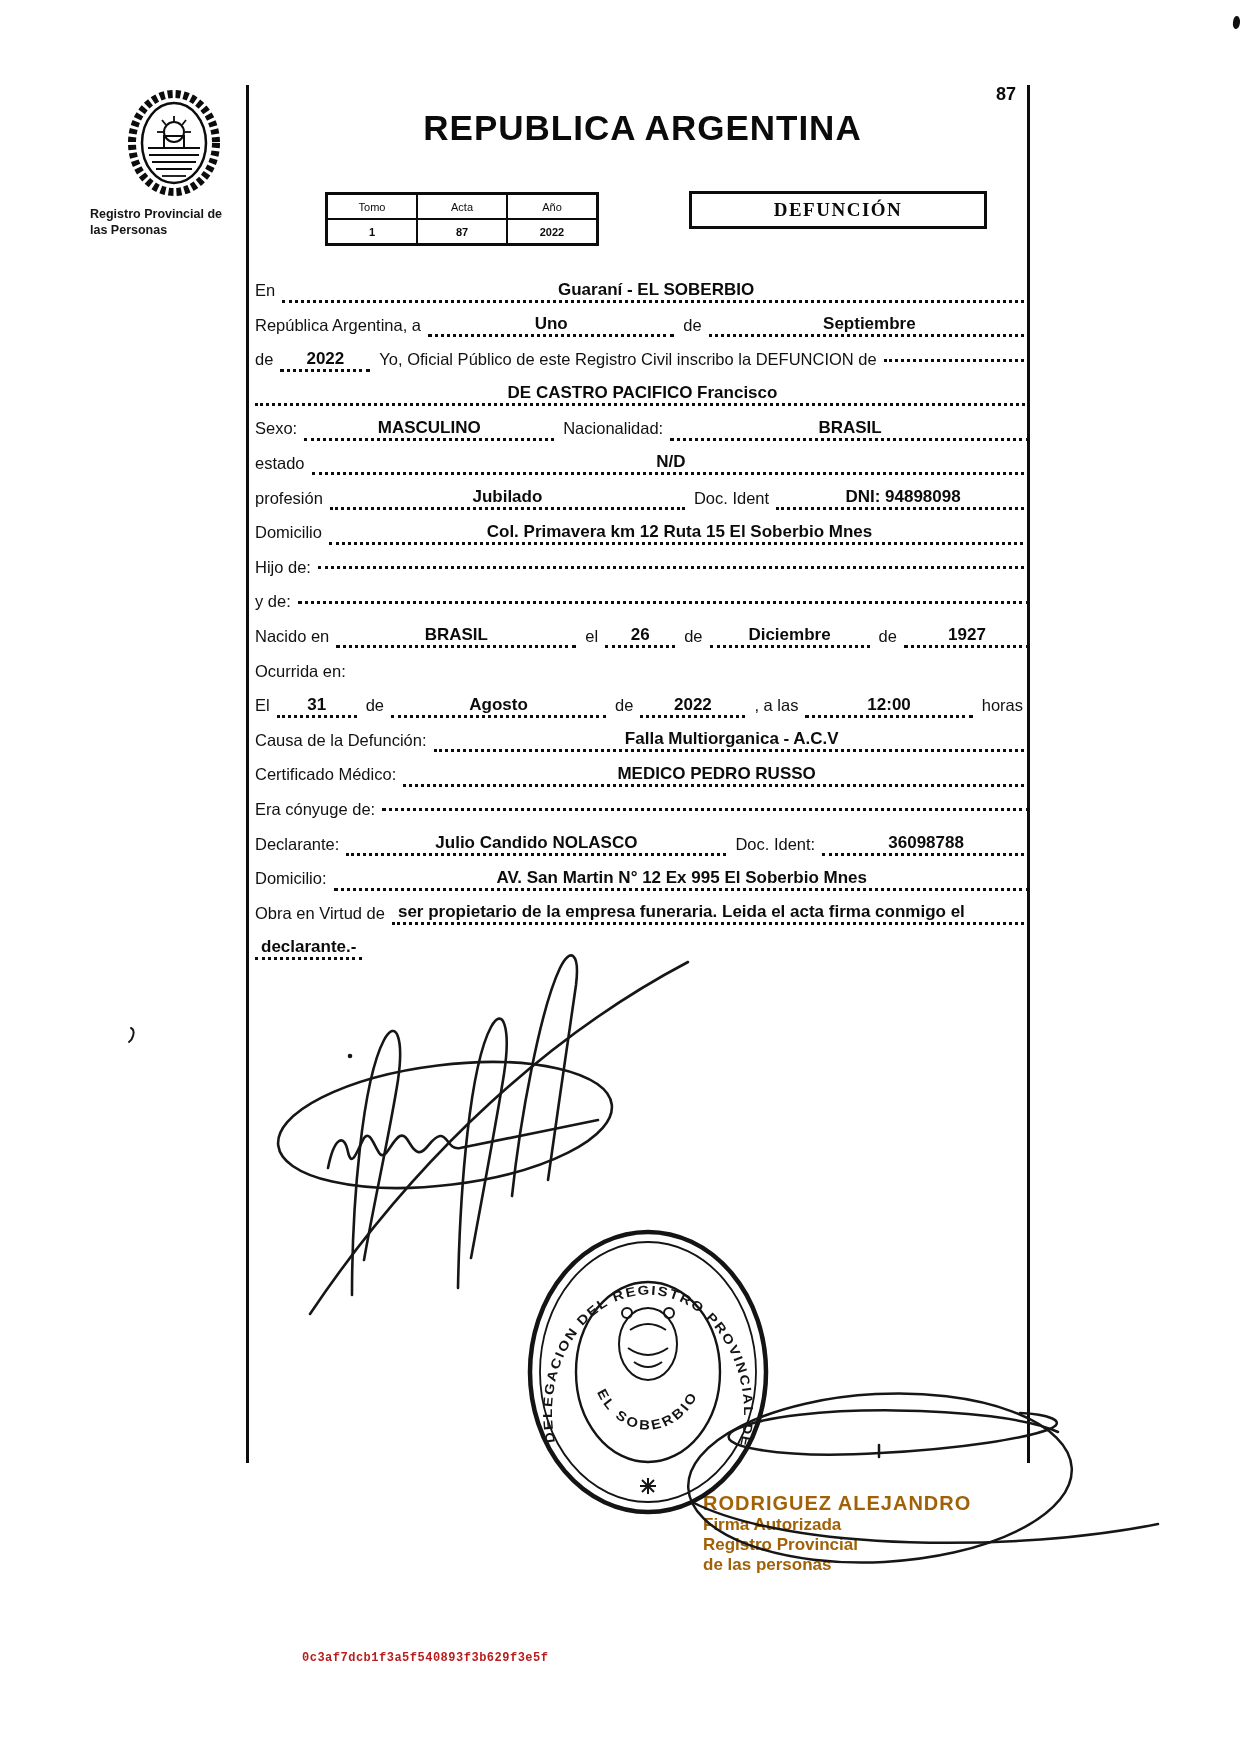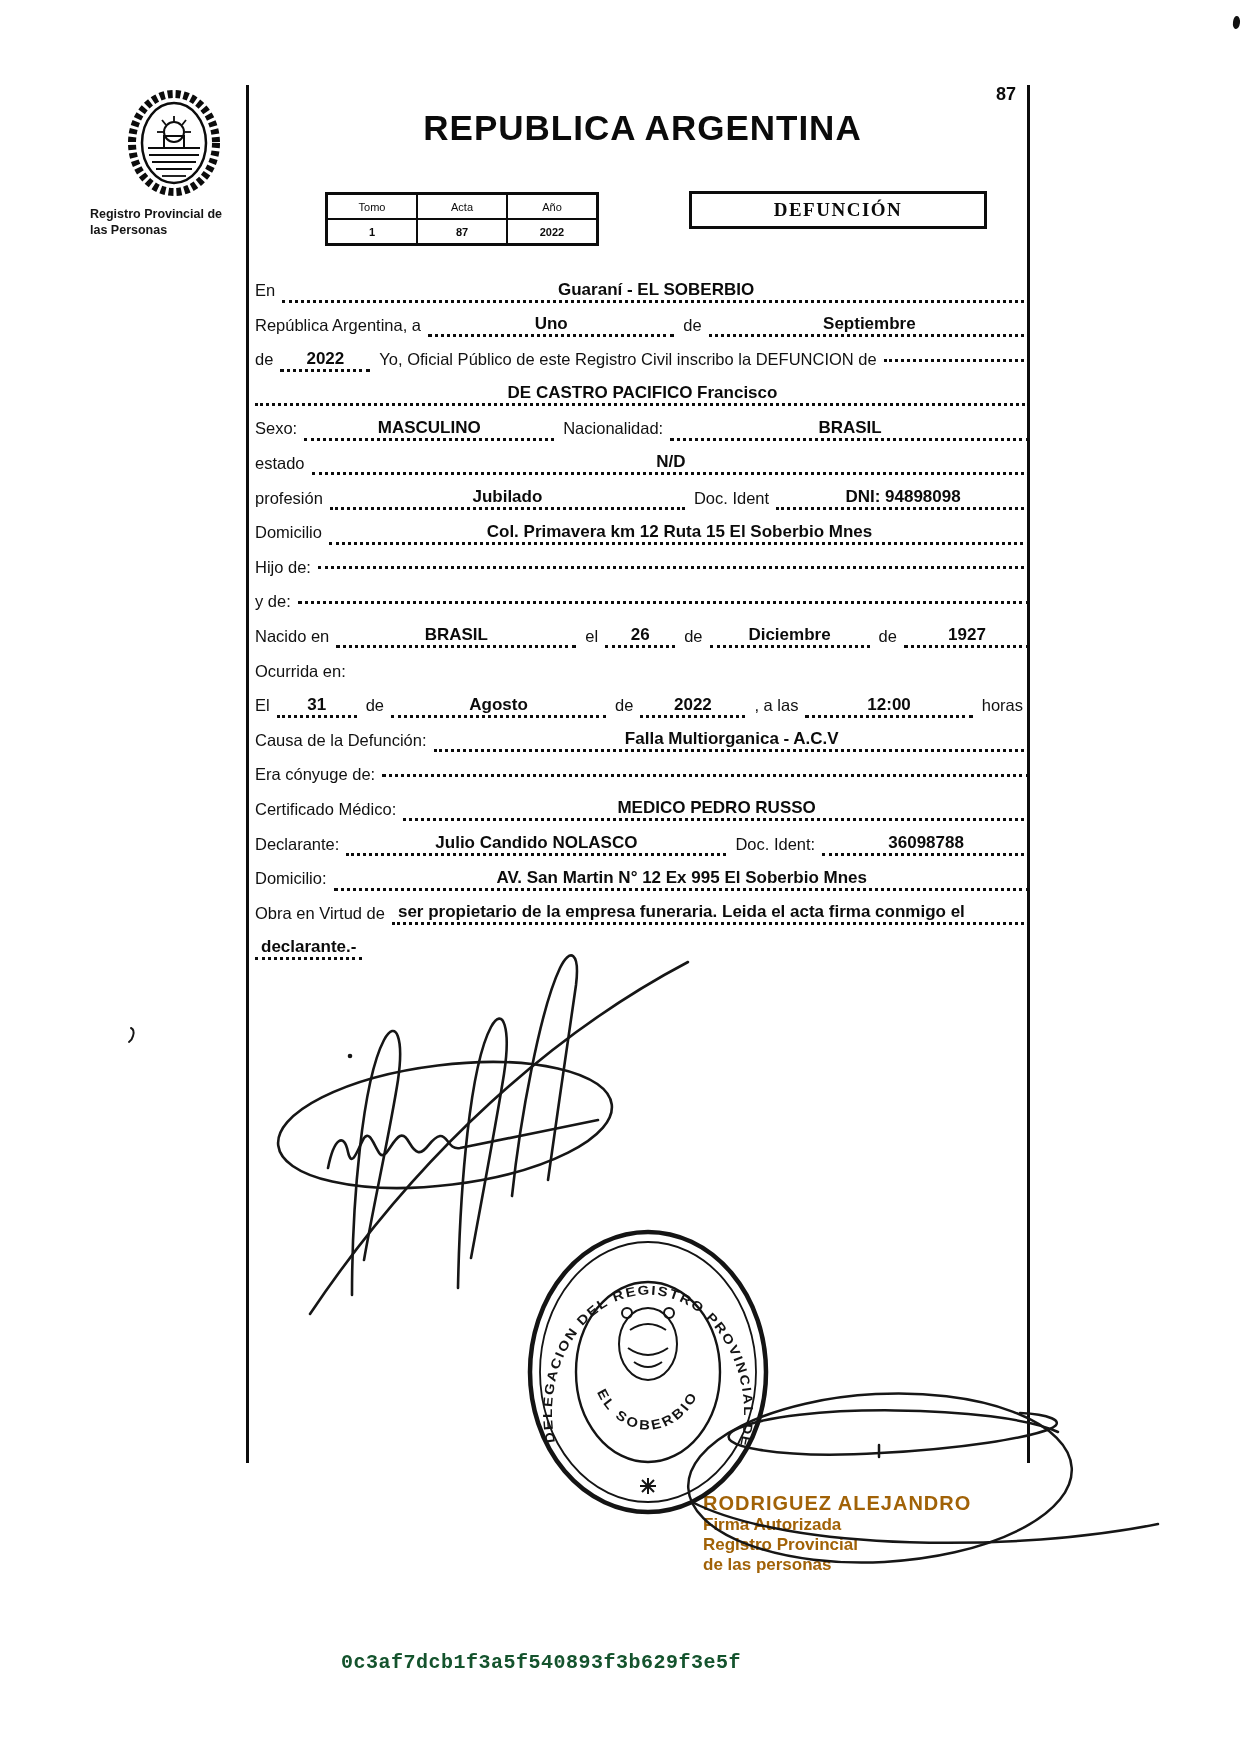--- a/index.html
+++ b/index.html
@@ -40,21 +40,21 @@
   .fill.left{text-align:left; padding-left:6px;}
   .fill.short{flex:0 0 auto; padding:0 6px;}
   .stub{flex:1 1 30px; border-bottom:3.2px dotted #0c0c0c; height:1px;}
 
   
   .auth-text{position:absolute; left:703px; top:1492px; width:360px; z-index:2; color:#a16207;}
   .auth-name{font-size:20px; font-weight:bold; letter-spacing:1px;}
   .auth-line{font-size:17px; font-weight:bold; line-height:1.18;}
 
   .hash{position:absolute; left:302px; top:1651px; font-family:"Liberation Mono", monospace;
-        font-size:20px; letter-spacing:0.5px; color:#14532d; font-weight:bold;margin-left:39px;}
+        font-size:12px; letter-spacing:0.5px; color:#b91c1c; font-weight:bold;}
 
   .ink{position:absolute; left:0; top:0; z-index:3; pointer-events:none;}
 </style>
 </head>
 <body>
 
 <div class="page">
 
   <div class="vline left"></div>
   <div class="vline right"></div>
@@ -188,27 +188,27 @@
       <span class="fill">12:00</span>
       <span class="lbl after">horas</span>
     </div>
 
     <div class="row">
       <span class="lbl">Causa de la Defunción:</span>
       <span class="fill">Falla Multiorganica - A.C.V</span>
     </div>
 
     <div class="row">
+      <span class="lbl">Certificado Médico:</span>
+      <span class="fill">MEDICO PEDRO RUSSO</span>
+    </div>
+
+    <div class="row">
       <span class="lbl">Era cónyuge de:</span>
       <span class="fill"></span>
-    </div>
-
-    <div class="row">
-      <span class="lbl">Certificado Médico:</span>
-      <span class="fill">MEDICO PEDRO RUSSO</span>
     </div>
 
     <div class="row">
       <span class="lbl">Declarante:</span>
       <span class="fill" style="flex:0 0 380px">Julio Candido NOLASCO</span>
       <span class="lbl after">Doc. Ident:</span>
       <span class="fill">36098788</span>
     </div>
 
     <div class="row">

